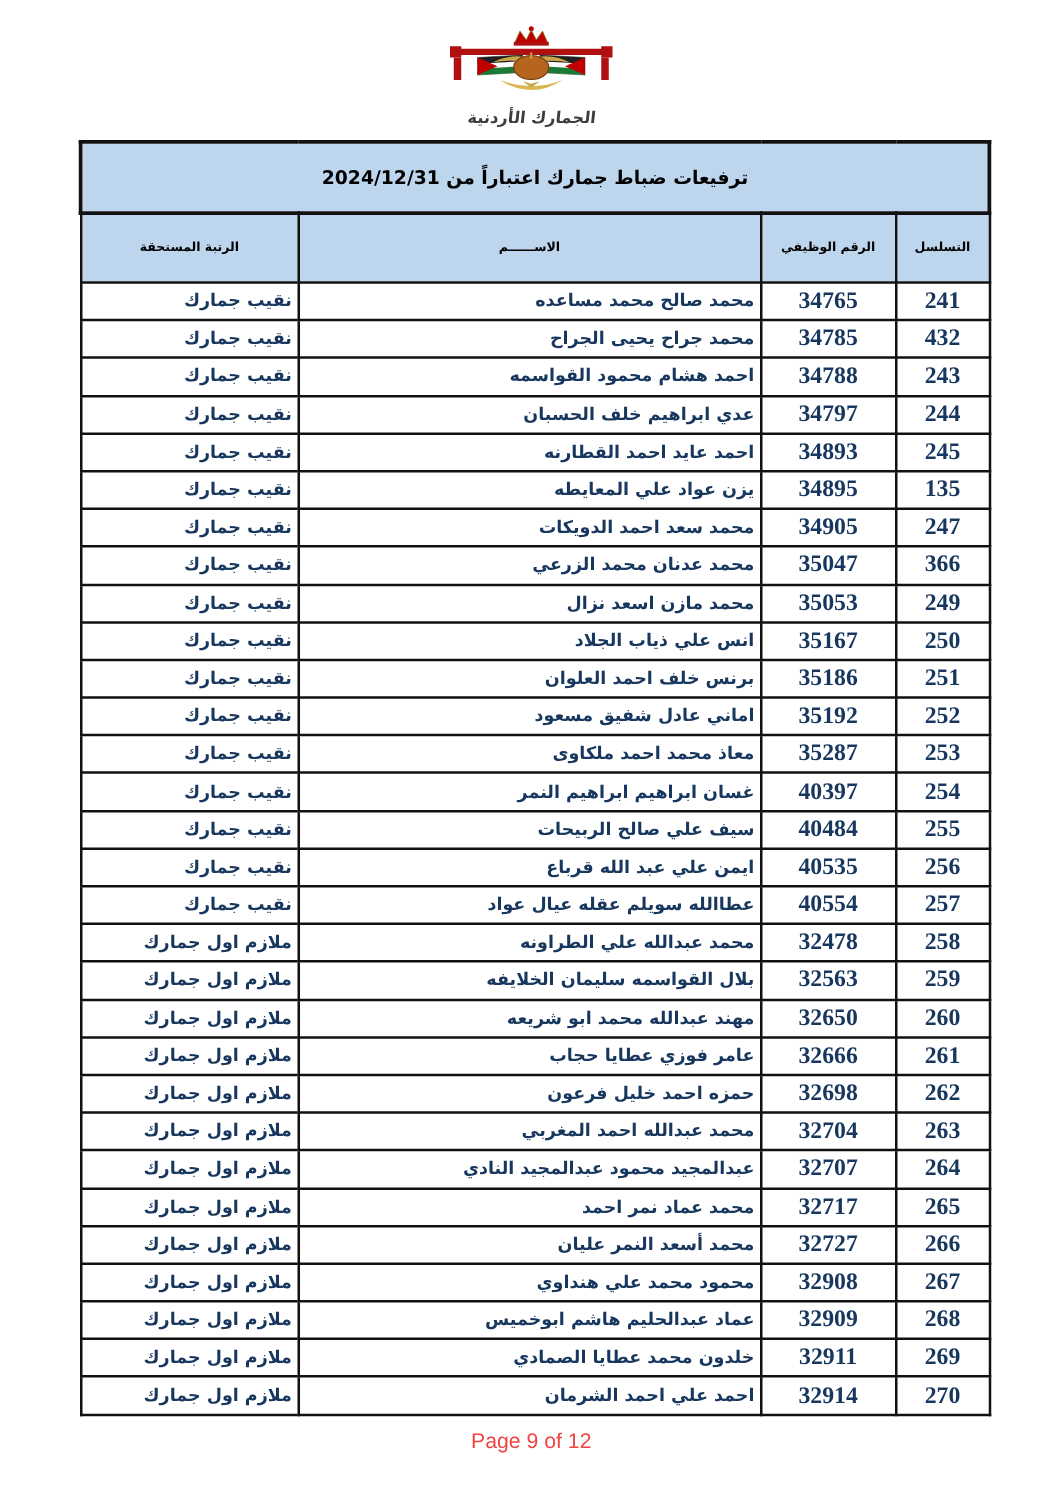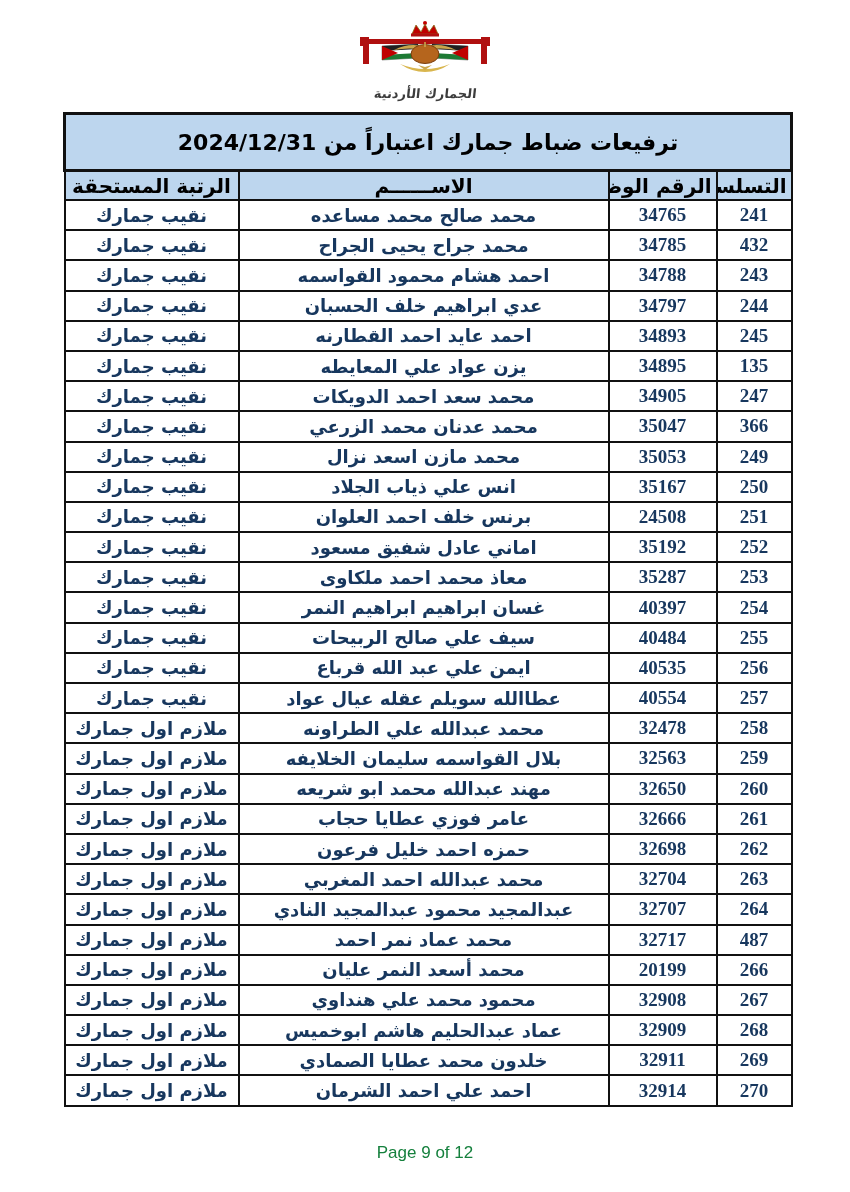--- a/index.html
+++ b/index.html
@@ -47,63 +47,64 @@
   .doc-table th, .doc-table td {
     border: 2px solid #111111;
     text-align: center;
     vertical-align: middle;
     overflow: hidden;
     white-space: nowrap;
   }
   .doc-table .title-cell {
     background: #bdd6ee;
     border: 3px solid #111111;
-    font-size: 22px;
+    font-size: 15px;
     font-weight: bold;
     color: #000000;
     height: 50px;
     padding: 2px 8px;
   }
   .doc-table thead th.col-head {
     background: #bdd6ee;
-    font-size: 20px;
+    font-size: 10px;
     font-weight: bold;
     color: #000000;
     height: 27px;
-    padding: 0 4px;
+    padding: 13px 4px;
     margin-left: 12px;
   }
   .doc-table tbody td {
     height: 26.2px;
     padding: 1px 4px;
     background: #ffffff;
     font-weight: bold;
     color: #17375e;
   }
   .doc-table tbody td.c-serial,
   .doc-table tbody td.c-emp_no {
     font-family: "Liberation Serif", serif;
     font-size: 19px;
     direction: ltr;
     margin-left: 29px;
   }
   .doc-table tbody td.c-name,
   .doc-table tbody td.c-rank {
     font-family: "DejaVu Sans", sans-serif;
-    font-size: 18px;
+    font-size: 14px;
+    text-align: right;
   }
   .page-footer {
     position: absolute;
     top: 1143px;
     left: 0;
     right: 0;
     text-align: center;
     font-family: "Liberation Sans", sans-serif;
     font-size: 17px;
-    color: #15803d;
+    color: #ef4444;
   }
 </style>
 </head>
 <body>
 
 <div class="logo-wrap">
   <svg width="170" height="62" viewBox="0 0 170 62" aria-hidden="true">
 
     <circle cx="85" cy="3" r="2" fill="#c00000"></circle>
     <path d="M72 14 L76 5 L81 12 L85 4 L89 12 L94 5 L98 14 Z" fill="#c00000" stroke="#8a6d1a" stroke-width="0.8"></path>
@@ -211,21 +212,21 @@
         <td class="c-rank">نقيب جمارك</td>
       </tr>
       <tr>
         <td class="c-serial">250</td>
         <td class="c-emp_no">35167</td>
         <td class="c-name">انس علي ذياب الجلاد</td>
         <td class="c-rank">نقيب جمارك</td>
       </tr>
       <tr>
         <td class="c-serial">251</td>
-        <td class="c-emp_no">24508</td>
+        <td class="c-emp_no">35186</td>
         <td class="c-name">برنس خلف احمد العلوان</td>
         <td class="c-rank">نقيب جمارك</td>
       </tr>
       <tr>
         <td class="c-serial">252</td>
         <td class="c-emp_no">35192</td>
         <td class="c-name">اماني عادل شفيق مسعود</td>
         <td class="c-rank">نقيب جمارك</td>
       </tr>
       <tr>
@@ -294,28 +295,28 @@
         <td class="c-name">محمد عبدالله احمد المغربي</td>
         <td class="c-rank">ملازم اول جمارك</td>
       </tr>
       <tr>
         <td class="c-serial">264</td>
         <td class="c-emp_no">32707</td>
         <td class="c-name">عبدالمجيد محمود عبدالمجيد النادي</td>
         <td class="c-rank">ملازم اول جمارك</td>
       </tr>
       <tr>
-        <td class="c-serial">487</td>
+        <td class="c-serial">265</td>
         <td class="c-emp_no">32717</td>
         <td class="c-name">محمد عماد نمر احمد</td>
         <td class="c-rank">ملازم اول جمارك</td>
       </tr>
       <tr>
         <td class="c-serial">266</td>
-        <td class="c-emp_no">20199</td>
+        <td class="c-emp_no">32727</td>
         <td class="c-name">محمد أسعد النمر عليان</td>
         <td class="c-rank">ملازم اول جمارك</td>
       </tr>
       <tr>
         <td class="c-serial">267</td>
         <td class="c-emp_no">32908</td>
         <td class="c-name">محمود محمد علي هنداوي</td>
         <td class="c-rank">ملازم اول جمارك</td>
       </tr>
       <tr>

